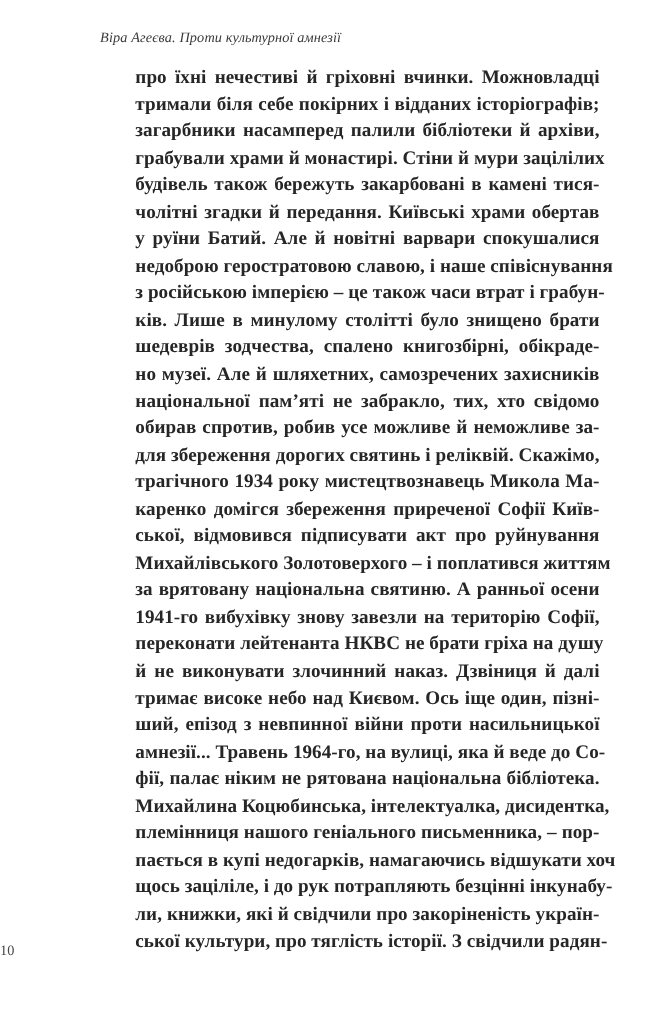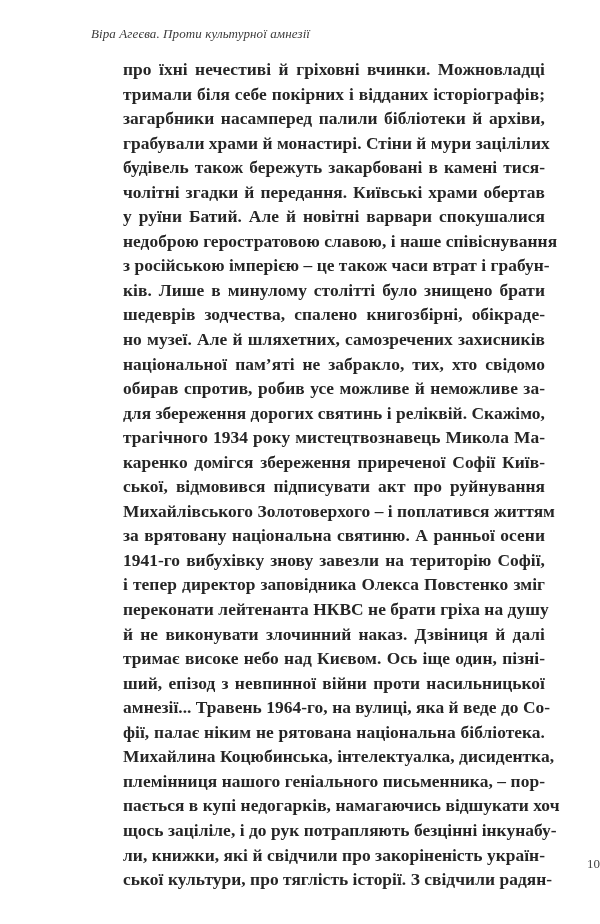--- a/index.html
+++ b/index.html
@@ -47,21 +47,21 @@
     letter-spacing: 0.05px;
   }
   .line.last {
     text-align-last: justify;
   }
   .page-number {
     position: absolute;
     left: 0;
     width: 600px;
     top: 856px;
-    text-align: right;
+    text-align: left;
     font-family: "Liberation Serif", "DejaVu Serif", serif;
     font-size: 13px;
     color: #444444;
   }
 </style>
 </head>
 <body>
 
 <div class="running-header">Віра Агеєва. Проти культурної амнезії</div>
 
@@ -80,21 +80,20 @@
   <span class="line">но музеї. Але й шляхетних, самозречених захисників</span>
   <span class="line">національної пам’яті не забракло, тих, хто свідомо</span>
   <span class="line">обирав спротив, робив усе можливе й неможливе за-</span>
   <span class="line">для збереження дорогих святинь і реліквій. Скажімо,</span>
   <span class="line">трагічного 1934 року мистецтвознавець Микола Ма-</span>
   <span class="line">каренко домігся збереження приреченої Софії Київ-</span>
   <span class="line">ської, відмовився підписувати акт про руйнування</span>
   <span class="line">Михайлівського Золотоверхого – і поплатився життям</span>
   <span class="line">за врятовану національна святиню. А ранньої осени</span>
   <span class="line">1941-го вибухівку знову завезли на територію Софії,</span>
-  <span class="line">і тепер директор заповідника Олекса Повстенко зміг</span>
   <span class="line">переконати лейтенанта НКВС не брати гріха на душу</span>
   <span class="line">й не виконувати злочинний наказ. Дзвіниця й далі</span>
   <span class="line">тримає високе небо над Києвом. Ось іще один, пізні-</span>
   <span class="line">ший, епізод з невпинної війни проти насильницької</span>
   <span class="line">амнезії... Травень 1964-го, на вулиці, яка й веде до Со-</span>
   <span class="line">фії, палає ніким не рятована національна бібліотека.</span>
   <span class="line">Михайлина Коцюбинська, інтелектуалка, дисидентка,</span>
   <span class="line">племінниця нашого геніального письменника, – пор-</span>
   <span class="line">пається в купі недогарків, намагаючись відшукати хоч</span>
   <span class="line">щось зацілілe, і до рук потрапляють безцінні інкунабу-</span>

